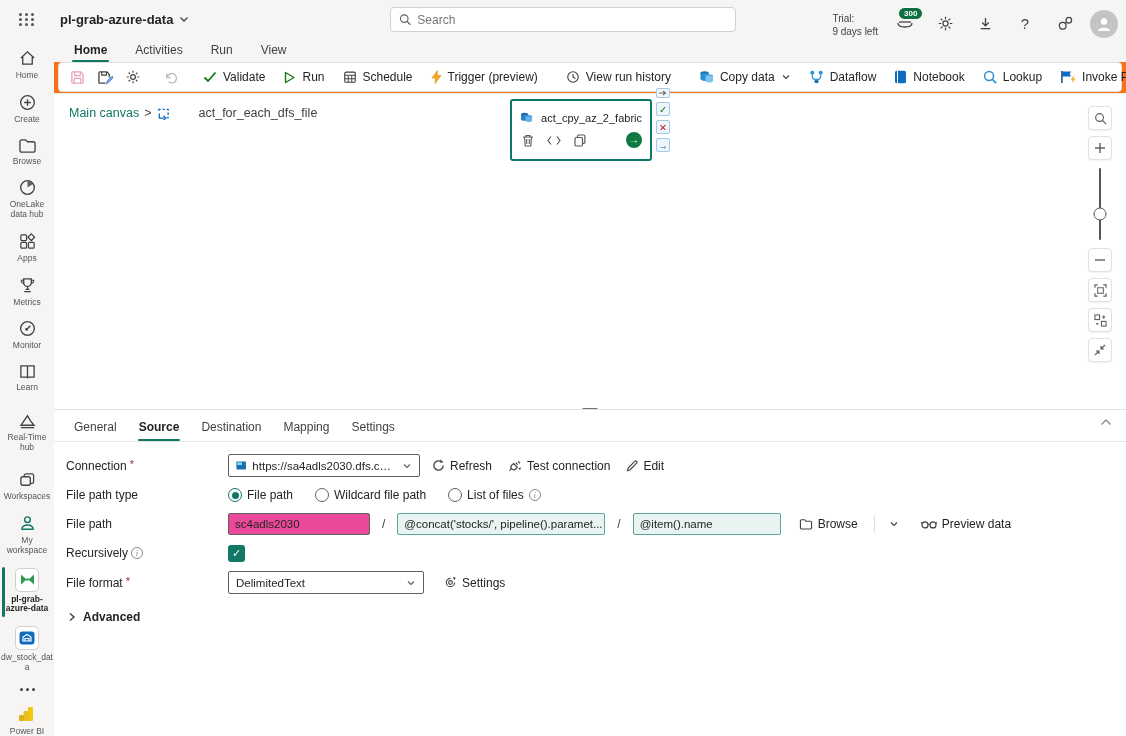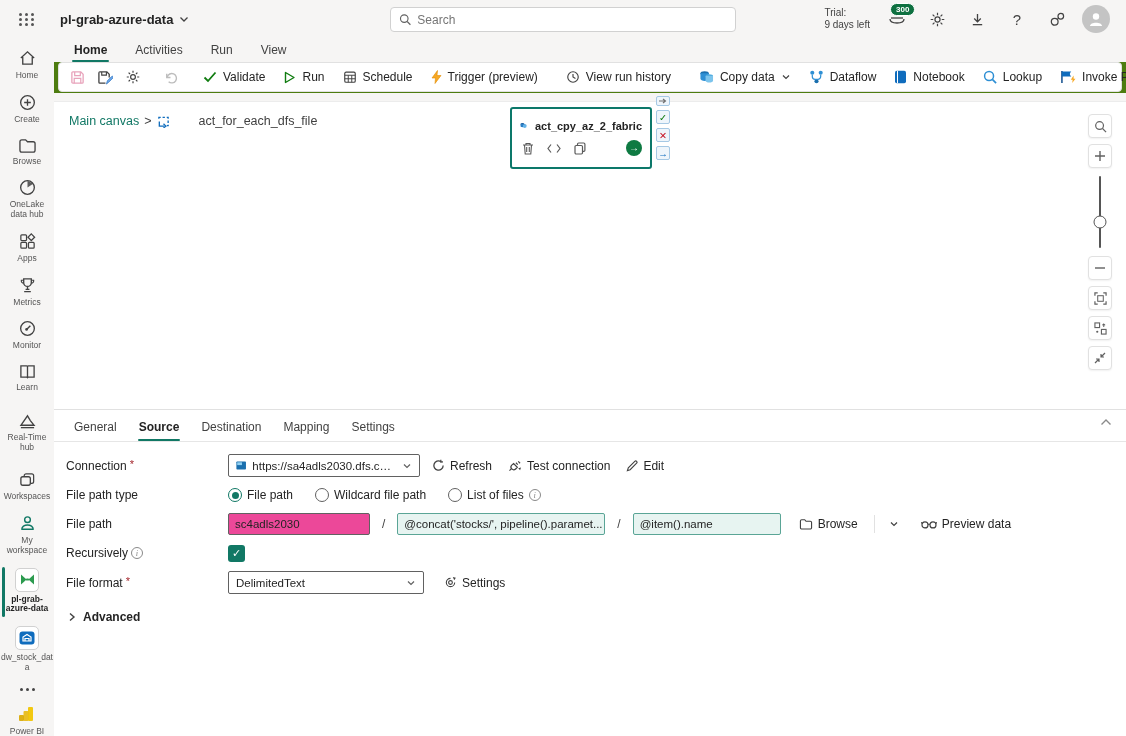--- a/index.html
+++ b/index.html
@@ -12,21 +12,21 @@
     display:flex; align-items:center; }
   .waffle { width:54px; height:38px; display:flex; align-items:center; justify-content:center; cursor:pointer; }
   .waffle-grid { display:grid; grid-template-columns:repeat(3,4px); grid-gap:2px; }
   .waffle-grid i { width:3px; height:3px; background:#555; border-radius:50%; }
   .app-title { font-size:13px; font-weight:600; color:#242424; margin-left:6px; display:flex; align-items:center; gap:6px; cursor:pointer; }
   .chev { width:10px; height:10px; }
   .searchbox { position:absolute; left:390px; top:7px; width:346px; height:25px; background:#fff;
     border:1px solid #d1d1d1; border-radius:4px; display:flex; align-items:center; padding:0 8px; gap:6px; }
   .searchbox input { border:none; outline:none; font-size:12px; color:#424242; width:100%; background:transparent;
     font-family:"Liberation Sans",sans-serif; }
-  .top-right { position:absolute; right:16px; top:0; height:38px; display:flex; align-items:center; gap:10px; }
+  .top-right { position:absolute; right:8px; top:0; height:38px; display:flex; align-items:flex-end; gap:10px; }
   .trial { font-size:10px; color:#424242; text-align:left; line-height:1.25; margin-right:2px; }
   .tbtn { width:30px; height:30px; display:flex; align-items:center; justify-content:center; border-radius:4px; cursor:pointer; position:relative; }
   .badge { position:absolute; top:-1px; left:8px; background:#0e7040; color:#fff; font-size:8px; font-weight:700;
     border-radius:8px; padding:1px 5px; border:1px solid #fff; }
   .help-glyph { font-size:15px; color:#424242; }
   .avatar { width:28px; height:28px; border-radius:50%; background:#c4c4c4; display:flex; align-items:center; justify-content:center; }
 
   
   .rail { position:absolute; left:0; top:38px; width:54px; height:698px; background:#f6f5f4;
     display:flex; flex-direction:column; align-items:center; padding-top:6px; z-index:5; }
@@ -42,35 +42,35 @@
   .icbox-green { width:24px; height:24px; border:1px solid #d1d1d1; background:#fff; border-radius:5px;
     display:flex; align-items:center; justify-content:center; }
 
   
   .navtabs { position:absolute; left:54px; top:38px; right:0; height:24px; display:flex; align-items:flex-end; gap:4px; padding-left:8px; background:#f6f5f4; }
   .navtab { font-size:12px; color:#424242; padding:3px 12px 5px; cursor:pointer; position:relative; }
   .navtab.active { font-weight:700; color:#242424; }
   .navtab.active::after { content:""; position:absolute; left:10px; right:10px; bottom:0; height:2.5px; background:#117865; border-radius:2px; }
 
   
-  .toolbar-wrap { position:absolute; left:54px; top:62px; right:0; height:31px; background:#4d7c0f; padding:0 4px 0 4px; }
+  .toolbar-wrap { position:absolute; left:54px; top:62px; right:0; height:31px; background:#f97316; padding:0 4px 0 4px; }
   .toolbar { height:30px; background:#fff; border:1px solid #e1e1e1; border-radius:4px; display:flex; align-items:center; padding:0 6px; gap:2px; }
   .tool { display:flex; align-items:center; gap:6px; font-size:12px; color:#242424; padding:4px 8px; border-radius:4px; cursor:pointer; white-space:nowrap; }
   .tdiv { width:1px; height:18px; background:#e1e1e1; margin:0 4px; }
 
   
-  .canvas { position:absolute; left:54px; top:101px; right:0; height:316px; background:#fff; border-top:1px solid #ececec; }
+  .canvas { position:absolute; left:54px; top:93px; right:0; height:316px; background:#fff; border-top:1px solid #ececec; }
   .breadcrumb { position:absolute; left:9px; top:10px; display:flex; align-items:center; gap:5px; font-size:12.5px; background:#fff; padding:2px 6px; }
   .bc-link { color:#117865; cursor:pointer; }
   .bc-sep { color:#424242; }
   .bc-name { color:#404040;margin-left:24px; }
 
   .node { position:absolute; left:456px; top:5px; width:142px; height:62px; background:#fff;
     border:2px solid #0c786a; border-radius:3px; cursor:pointer; }
-  .node-top { display:flex; align-items:center; gap:8px; padding:8px 8px 2px 8px;font-weight:bold; }
+  .node-top { display:flex; align-items:center; gap:8px; padding:8px 8px 2px 8px; }
   .node-title { font-size:11px; color:#242424; }
   .node-actions { display:flex; align-items:center; gap:10px; padding:4px 8px 0 8px; }
   .node-act { width:16px; height:16px; display:flex; align-items:center; justify-content:center; cursor:pointer; }
   .node-go { margin-left:auto; width:16px; height:16px; border-radius:50%; background:#0e7a42; display:flex; align-items:center; justify-content:center; cursor:pointer; }
   .node-go span { color:#fff; font-size:10px; line-height:1; }
   .ports { position:absolute; left:602px; top:-6px; display:flex; flex-direction:column; gap:4px; }
   .port { width:14px; height:14px; background:#eef5fb; border:1px solid #a5c8e4; border-radius:2px;
     display:flex; align-items:center; justify-content:center; font-size:9.5px; font-weight:700; cursor:pointer; }
   .port.skip { color:#707070; height:10px; }
   .port.ok { color:#107c10; }

